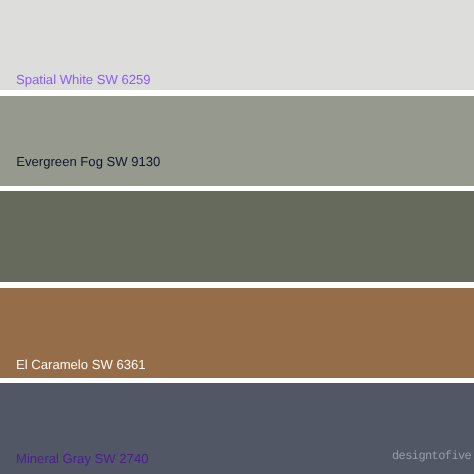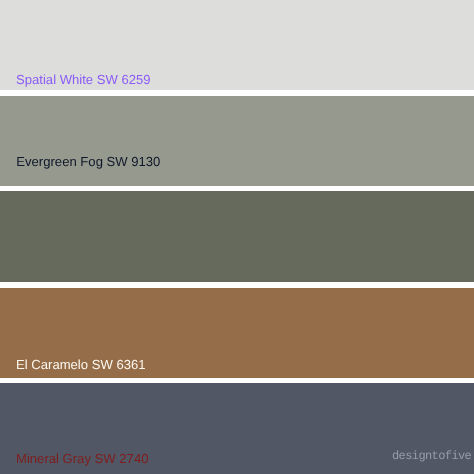--- a/index.html
+++ b/index.html
@@ -53,21 +53,21 @@
   .swatch-2        { top: 96px;    height: 90px;   background: #969a8e; }
   .swatch-label-2  { left: 16.3px; top: 155px;   color: #0f172a; }
   
   .swatch-3        { top: 191.2px; height: 90.4px; background: #666a5c; }
   .swatch-label-3  { left: 18.4px; top: 262.6px;   color: #fdfdfa; }
   
   .swatch-4        { top: 287.7px; height: 90.1px; background: #956d49; }
   .swatch-label-4  { left: 16px;   top: 358.2px;   color: #fdf8ef; }
   
   .swatch-5        { top: 383.2px; height: 90.8px; background: #515764; }
-  .swatch-label-5  { left: 16px;   top: 452.3px;   color: #7f1d1d; }
+  .swatch-label-5  { left: 16px;   top: 452.3px;   color: #4c1d95; }
   
   .watermark       { left: 392px;  top: 449.7px;   color: #969ca8; font-family: Liberation Mono, monospace; }
 </style>
 </head>
 <body>
 
 <div class="palette">
 
   <div class="swatch swatch-1"></div>
   <div class="swatch-label swatch-label-1">Spatial White SW 6259</div>

